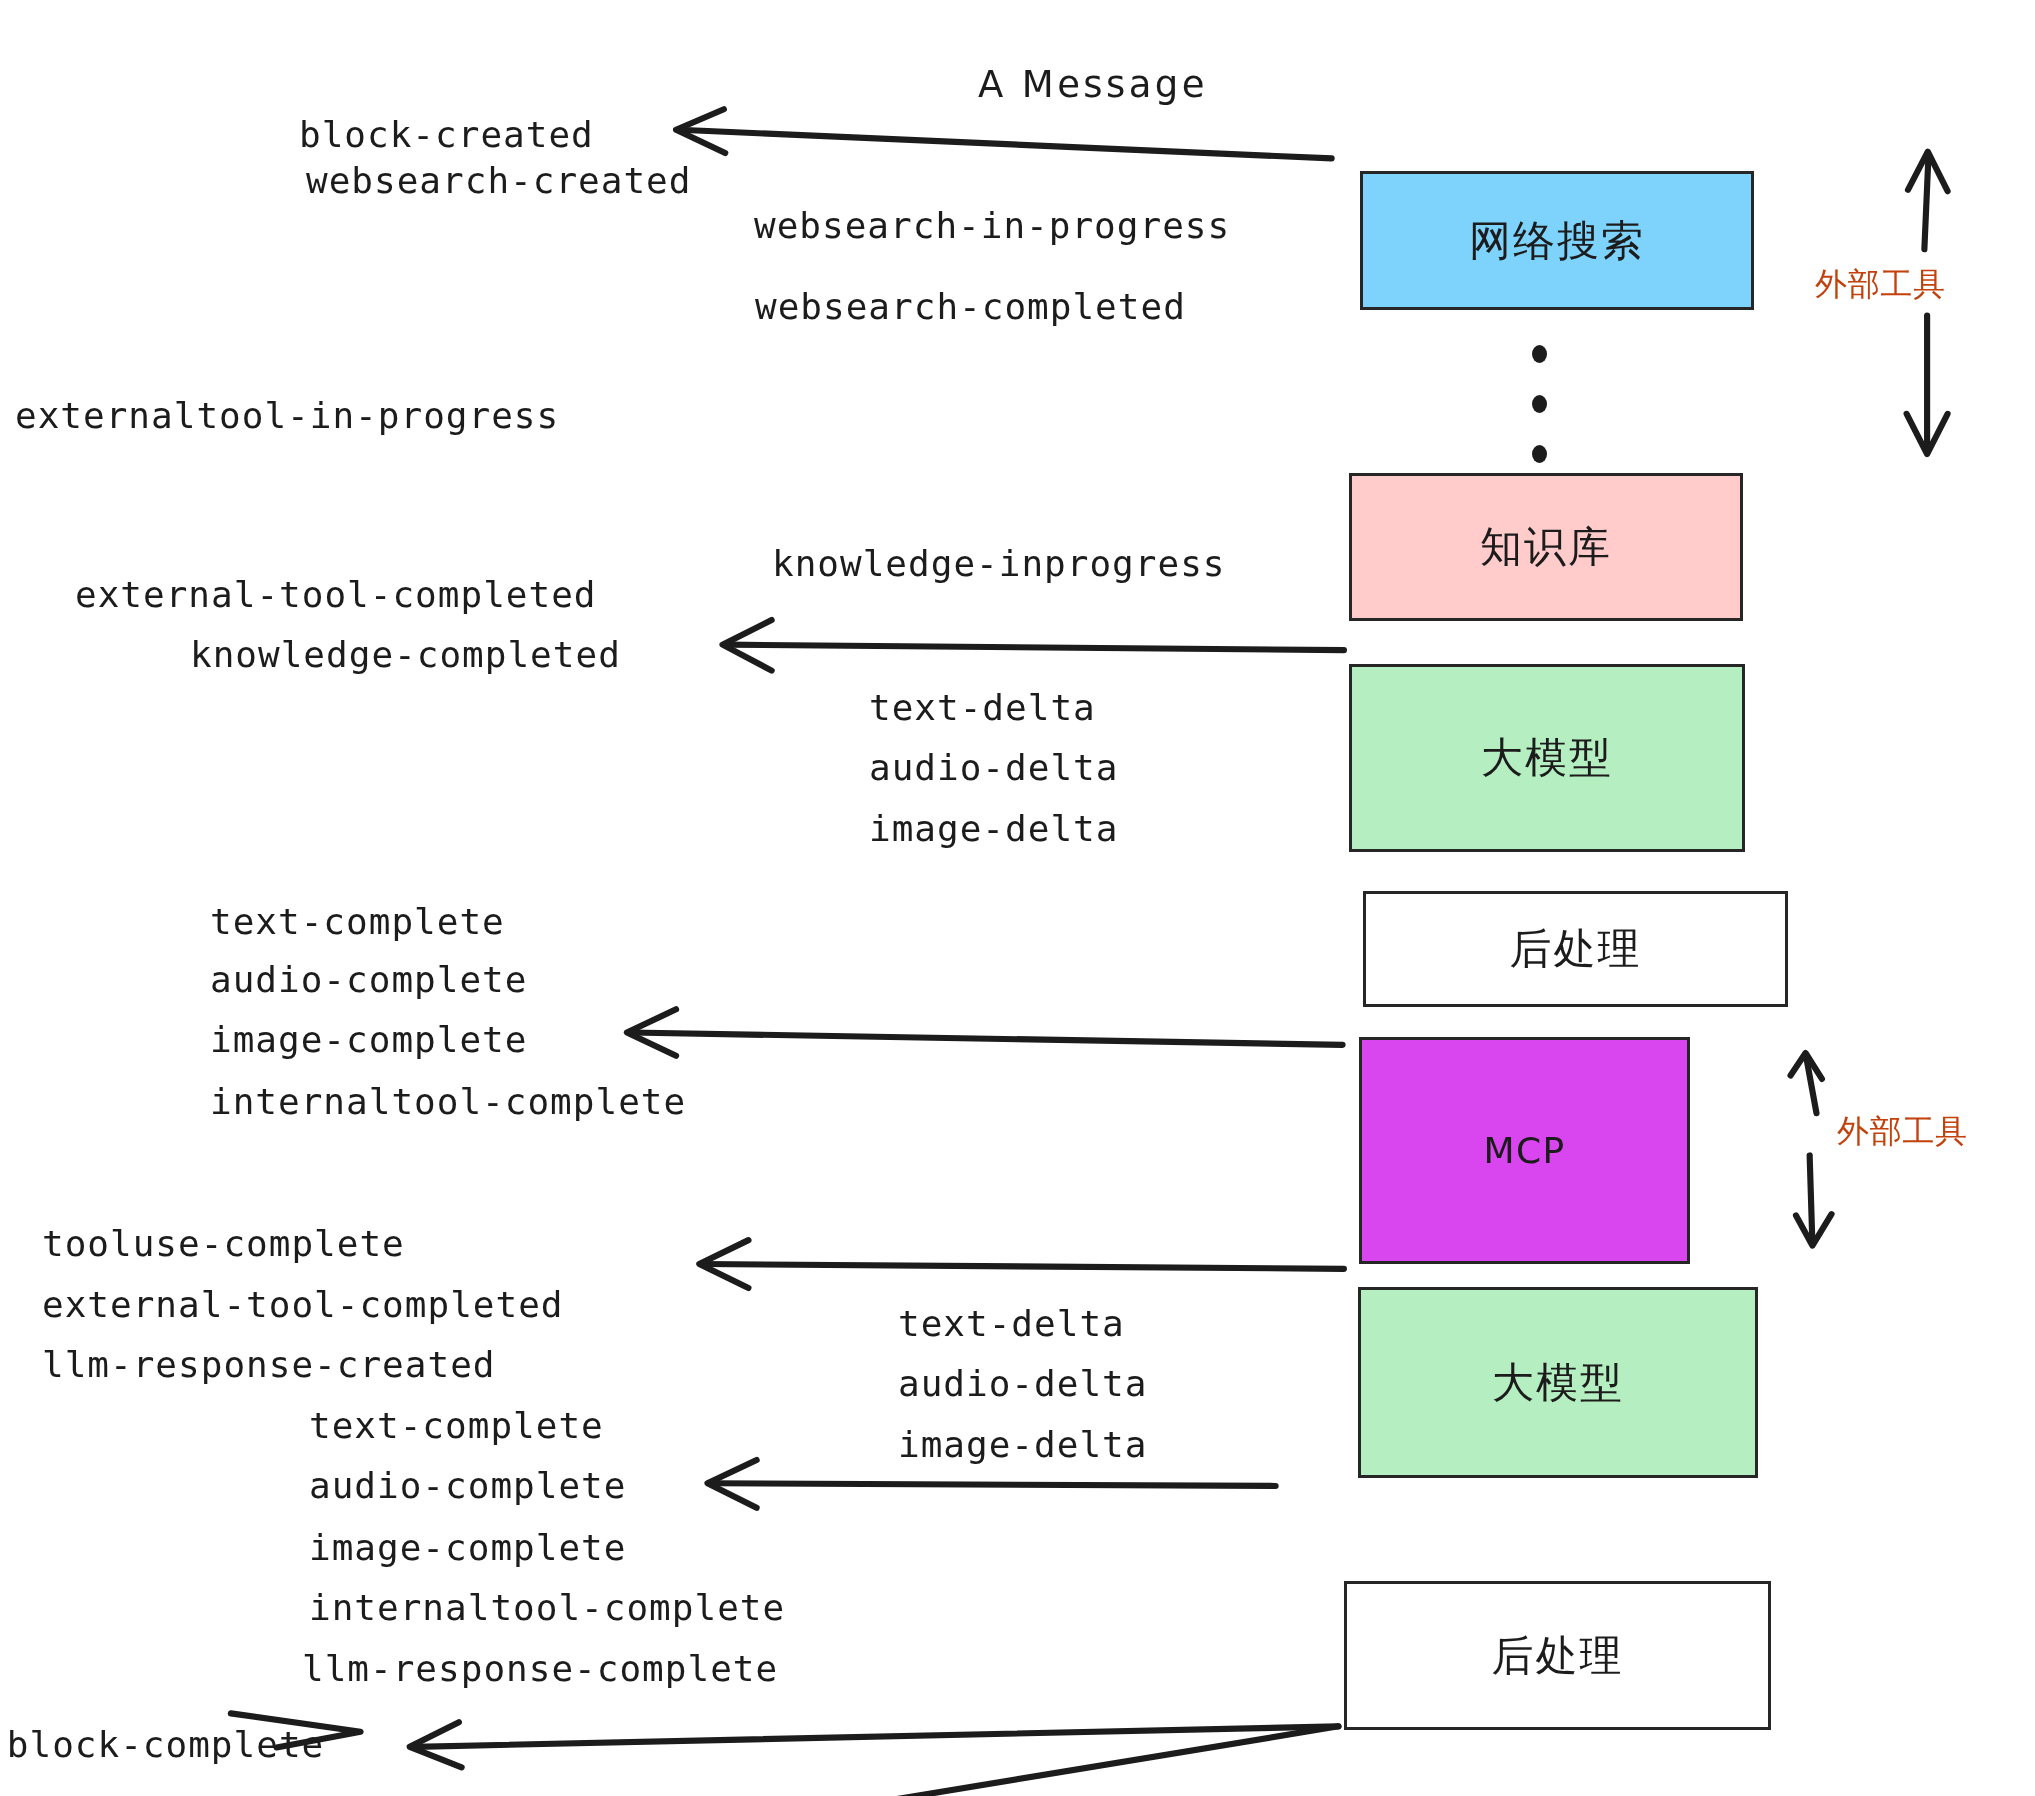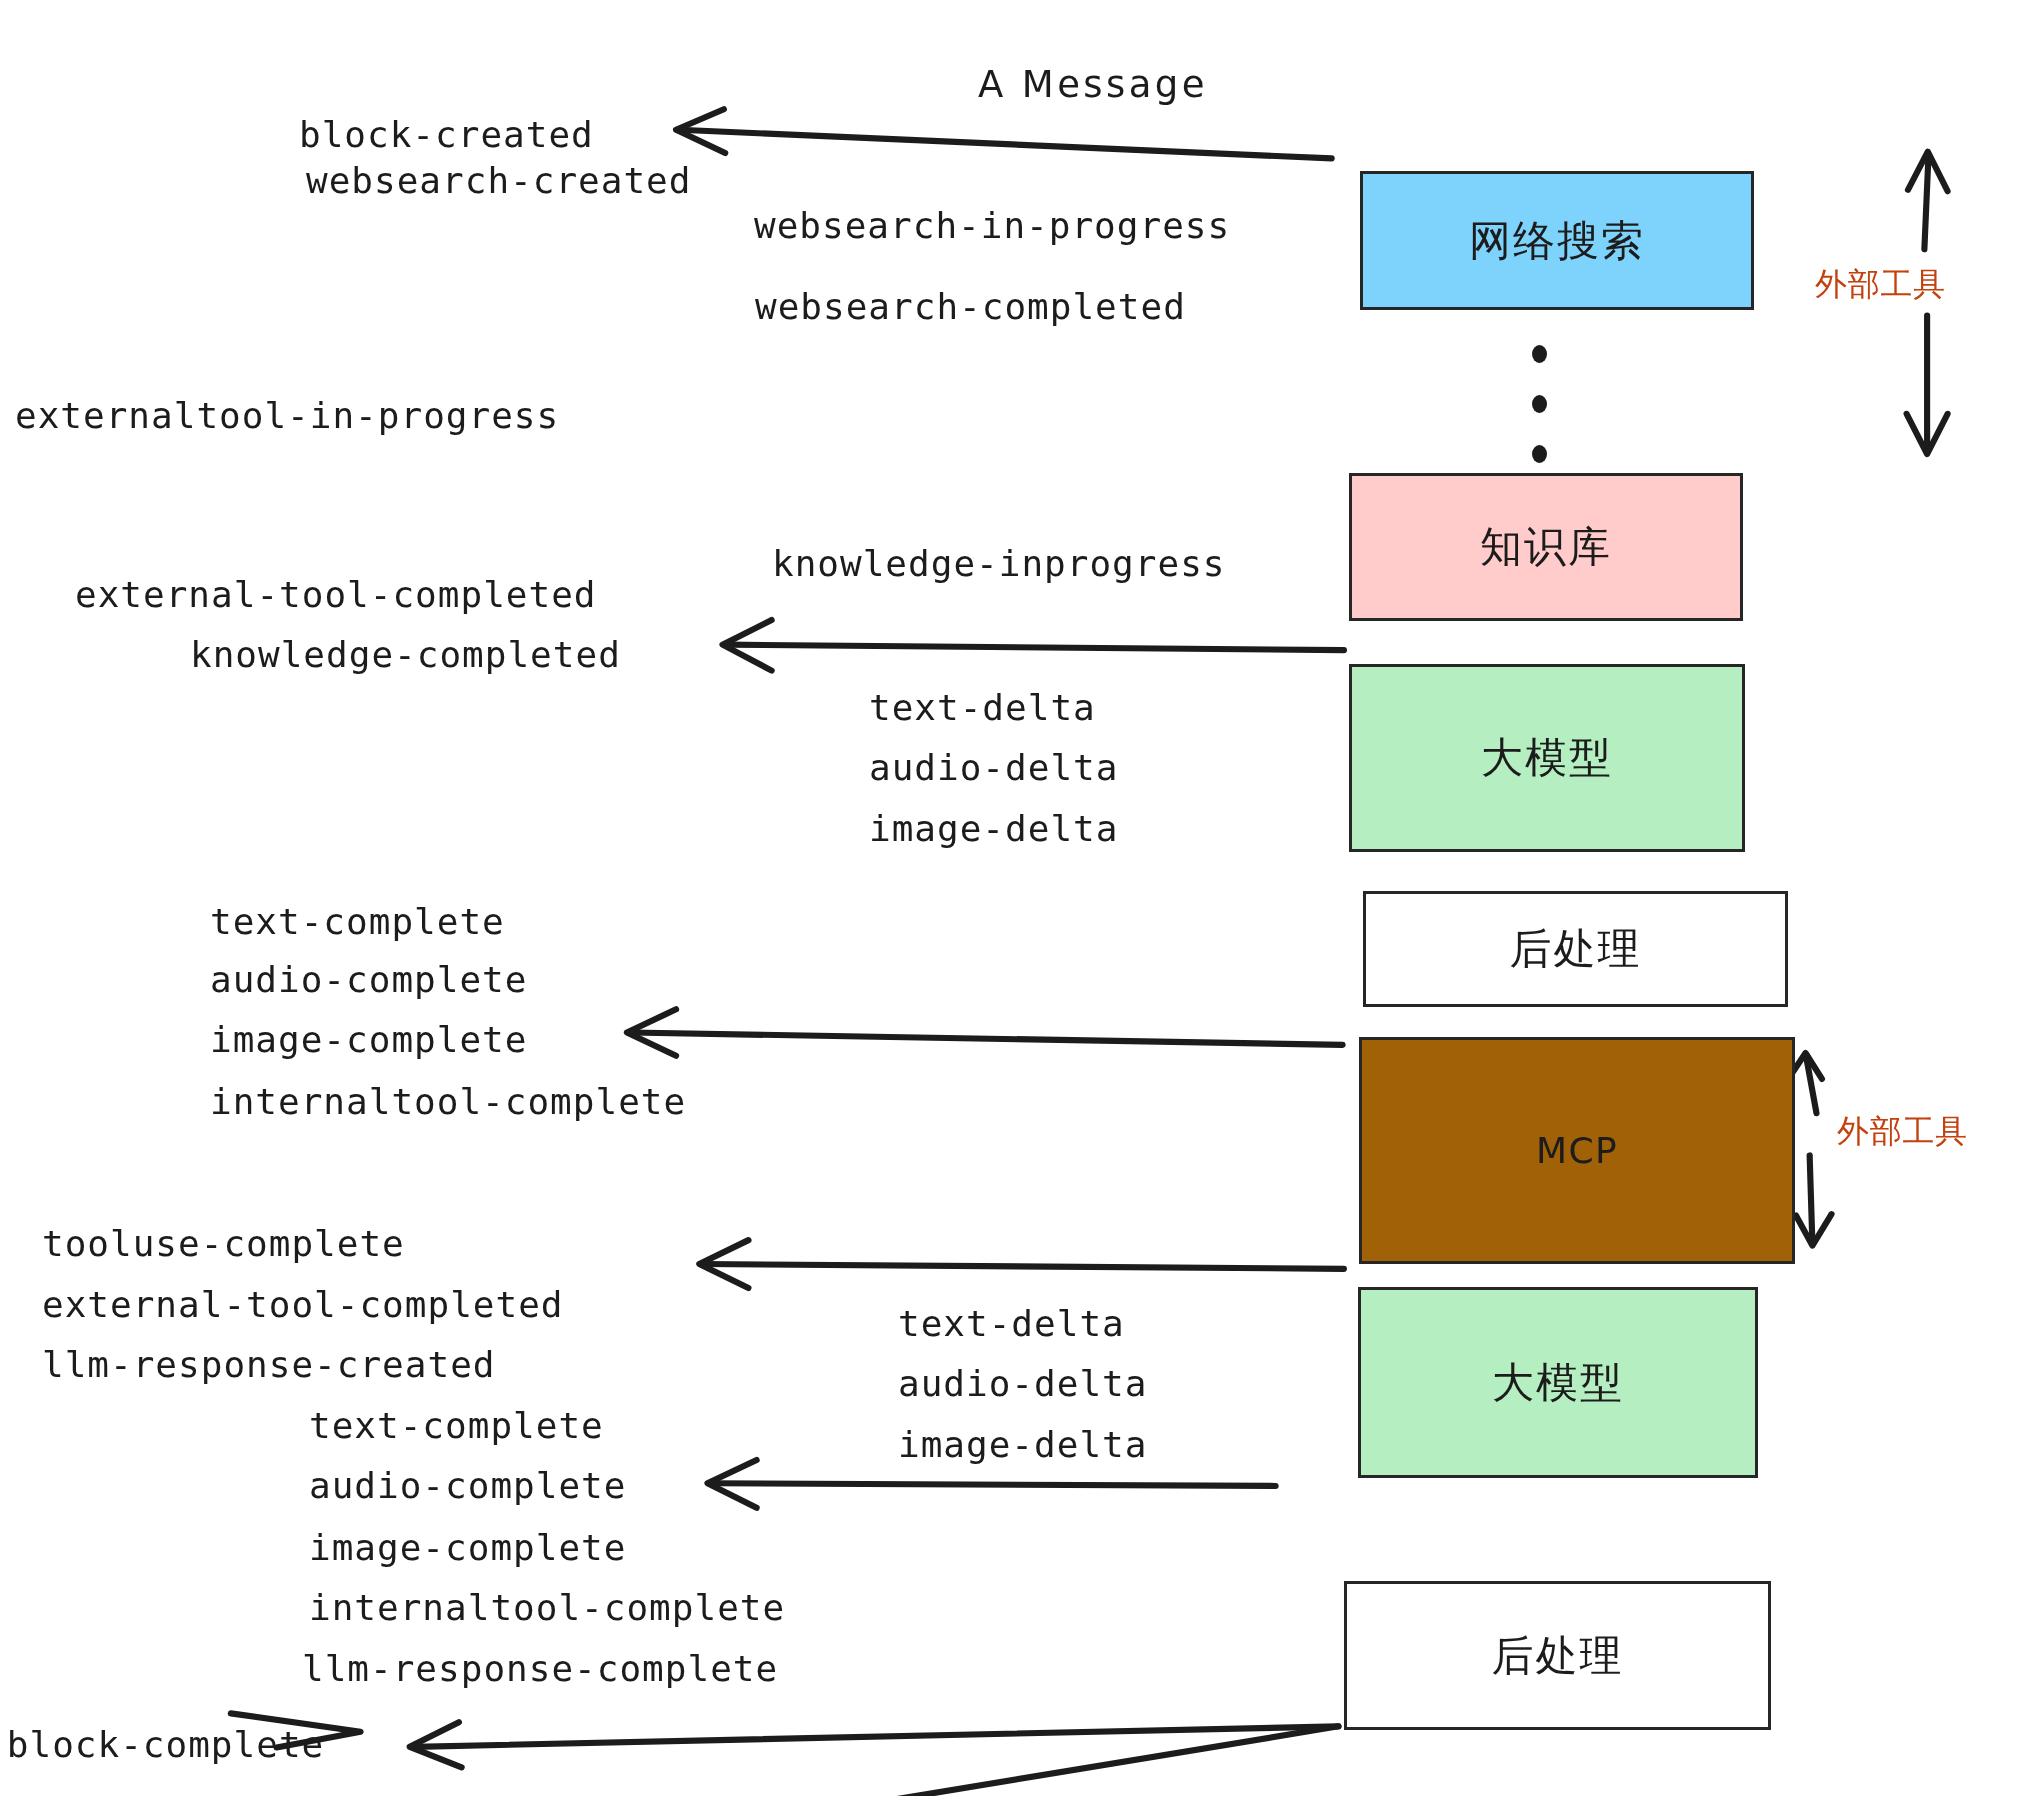--- a/index.html
+++ b/index.html
@@ -149,21 +149,21 @@
   </div>
 
   <div class="node cn" style="left:1349px; top:664px; width:396px; height:188px; background:#b4eec1;">
     <span>大模型</span>
   </div>
 
   <div class="node cn" style="left:1363px; top:891px; width:425px; height:116px; background:#ffffff;">
     <span>后处理</span>
   </div>
 
-  <div class="node latin" style="left:1359px; top:1037px; width:436px; height:227px; background:#a16207;align-items:center;">
+  <div class="node latin" style="left:1359px; top:1037px; width:331px; height:227px; background:#d946ef;align-items:center;">
     <span>MCP</span>
   </div>
 
   <div class="node cn" style="left:1358px; top:1287px; width:400px; height:191px; background:#b4eec1;">
     <span>大模型</span>
   </div>
 
   <div class="node cn" style="left:1344px; top:1581px; width:427px; height:149px; background:#ffffff;">
     <span>后处理</span>
   </div>

